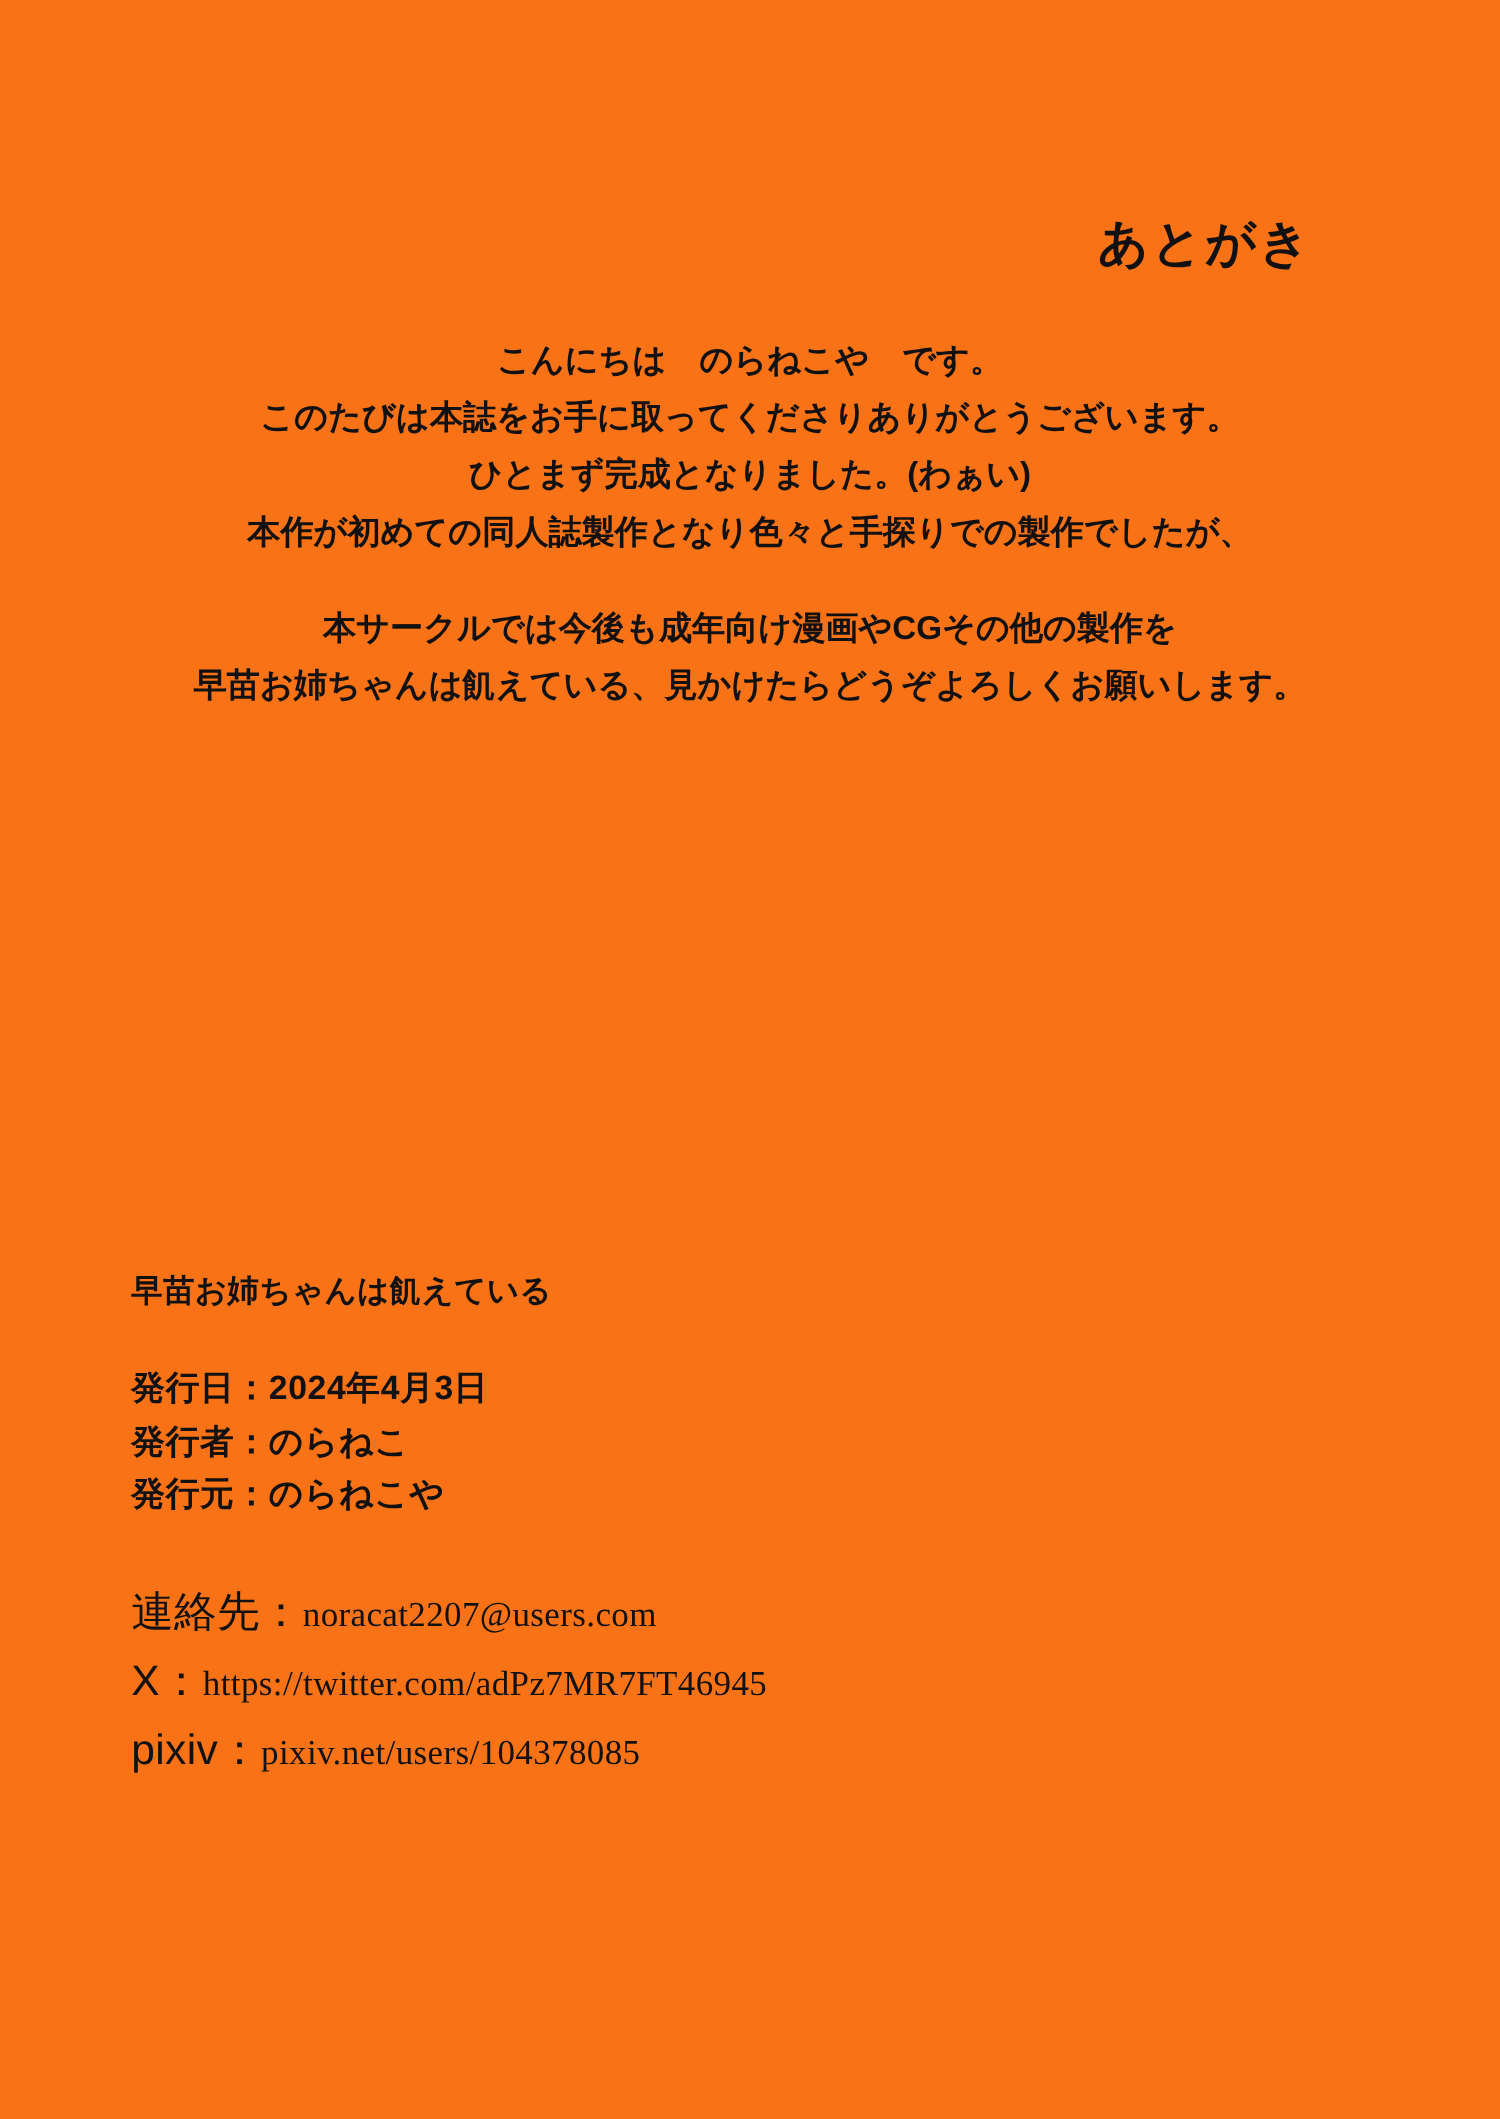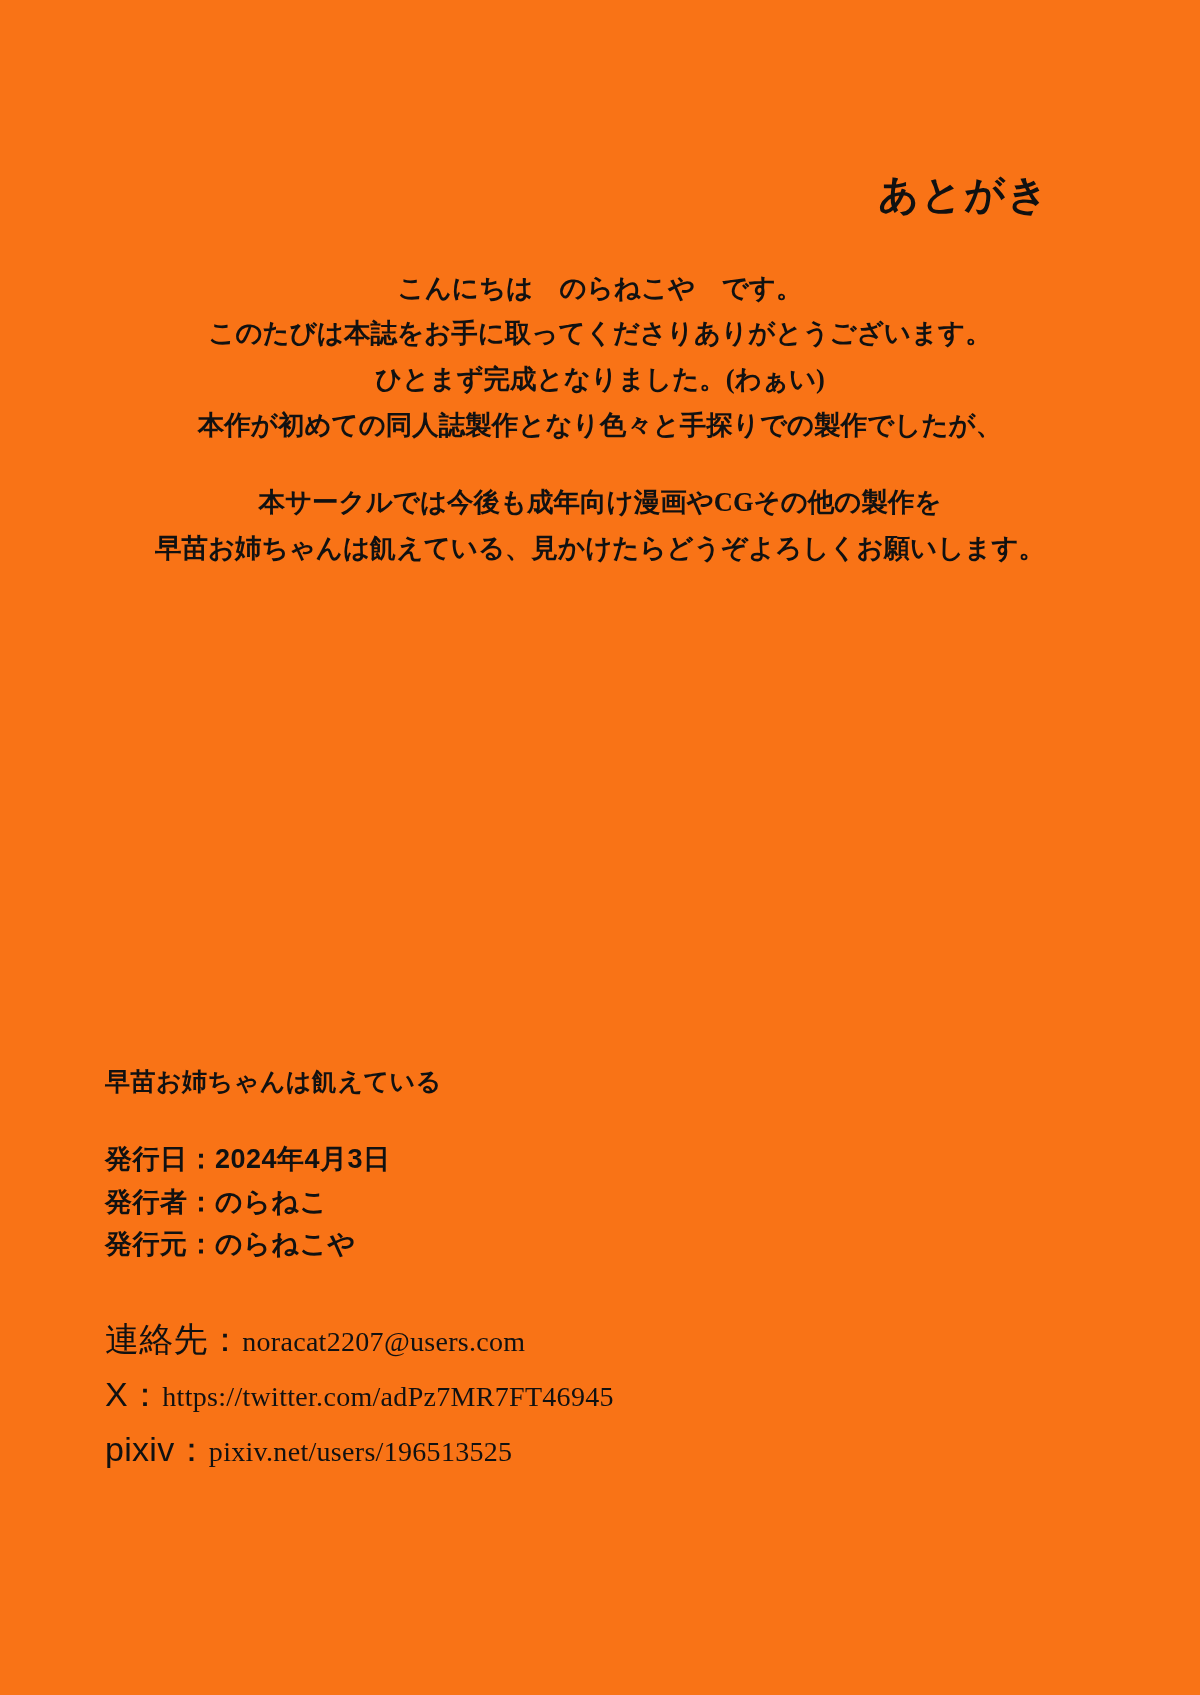--- a/index.html
+++ b/index.html
@@ -53,28 +53,27 @@
   }
   .para.p1 {
     text-align: center;
   }
   .para.p2 {
     margin-top: 32px;
     text-align: center;
   }
   .para p {
     margin: 0;
-    font-family: Liberation Serif, serif;
   }
 
   
   .colophon {
     position: absolute;
     left: 105px;
-    top: 1065px;
+    top: 1016px;
     color: #111111;
   }
 
   .work-title {
     font-size: 25px;
     font-weight: bold;
     letter-spacing: 0.5px;
     margin-bottom: 40px;
   }
 
@@ -132,18 +131,18 @@
     </div>
 
     <div class="contact-block">
       <div class="contact-line">
         <span class="lbl">連絡先：</span><span>noracat2207@users.com</span>
       </div>
       <div class="contact-line">
         <span class="lbl">X：</span><span>https://twitter.com/adPz7MR7FT46945</span>
       </div>
       <div class="contact-line">
-        <span class="lbl">pixiv：</span><span>pixiv.net/users/196513525</span>
+        <span class="lbl">pixiv：</span><span>pixiv.net/users/104378085</span>
       </div>
     </div>
   </section>
 
 </div>
 
 </body></html>

